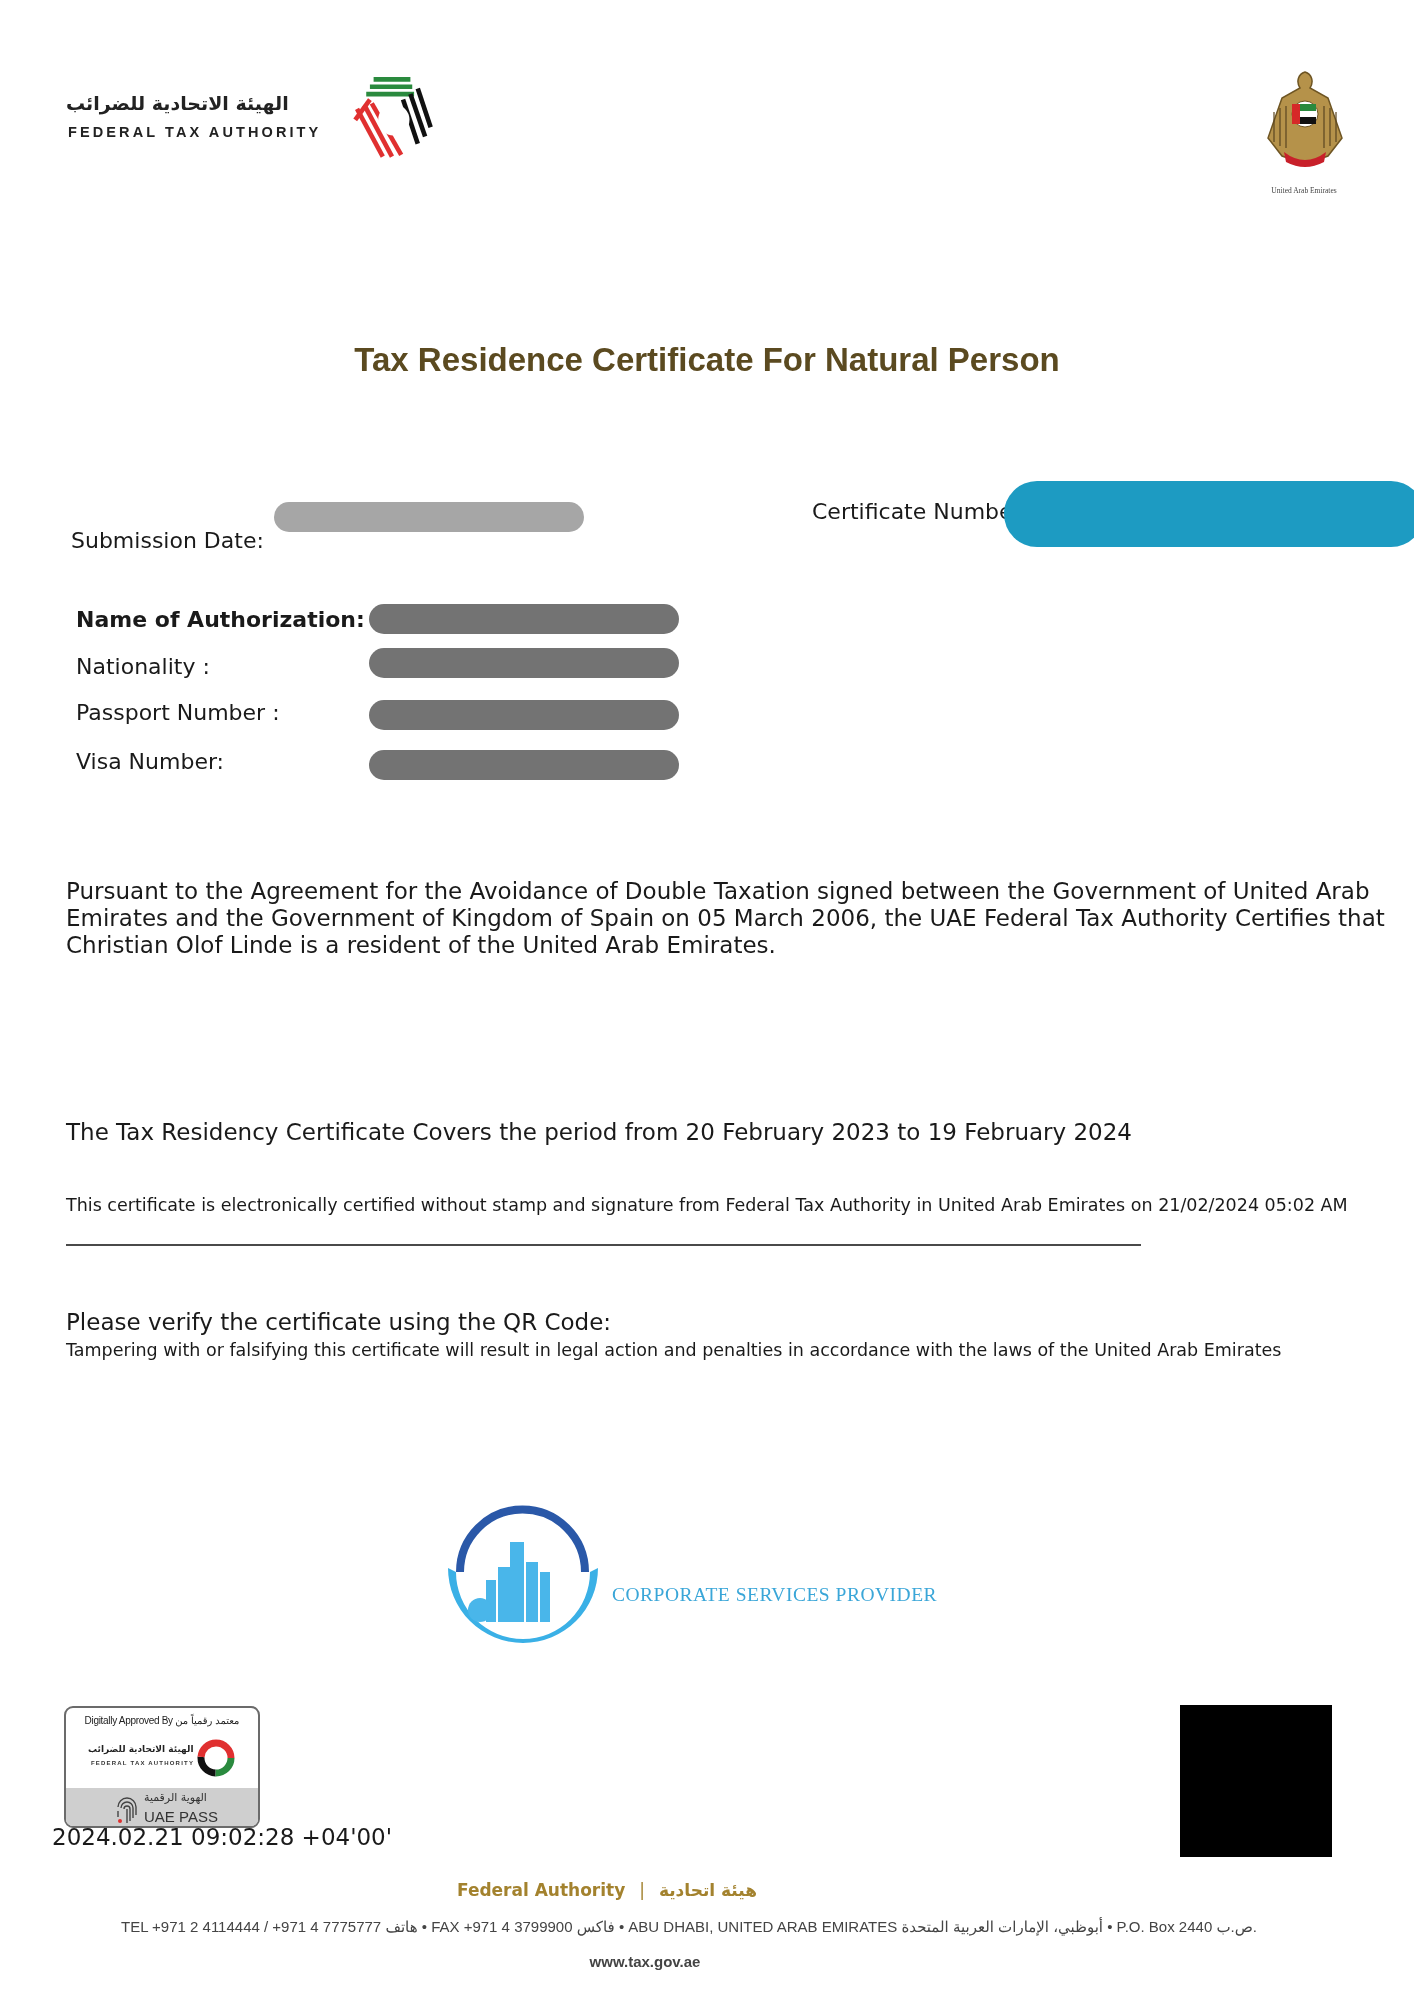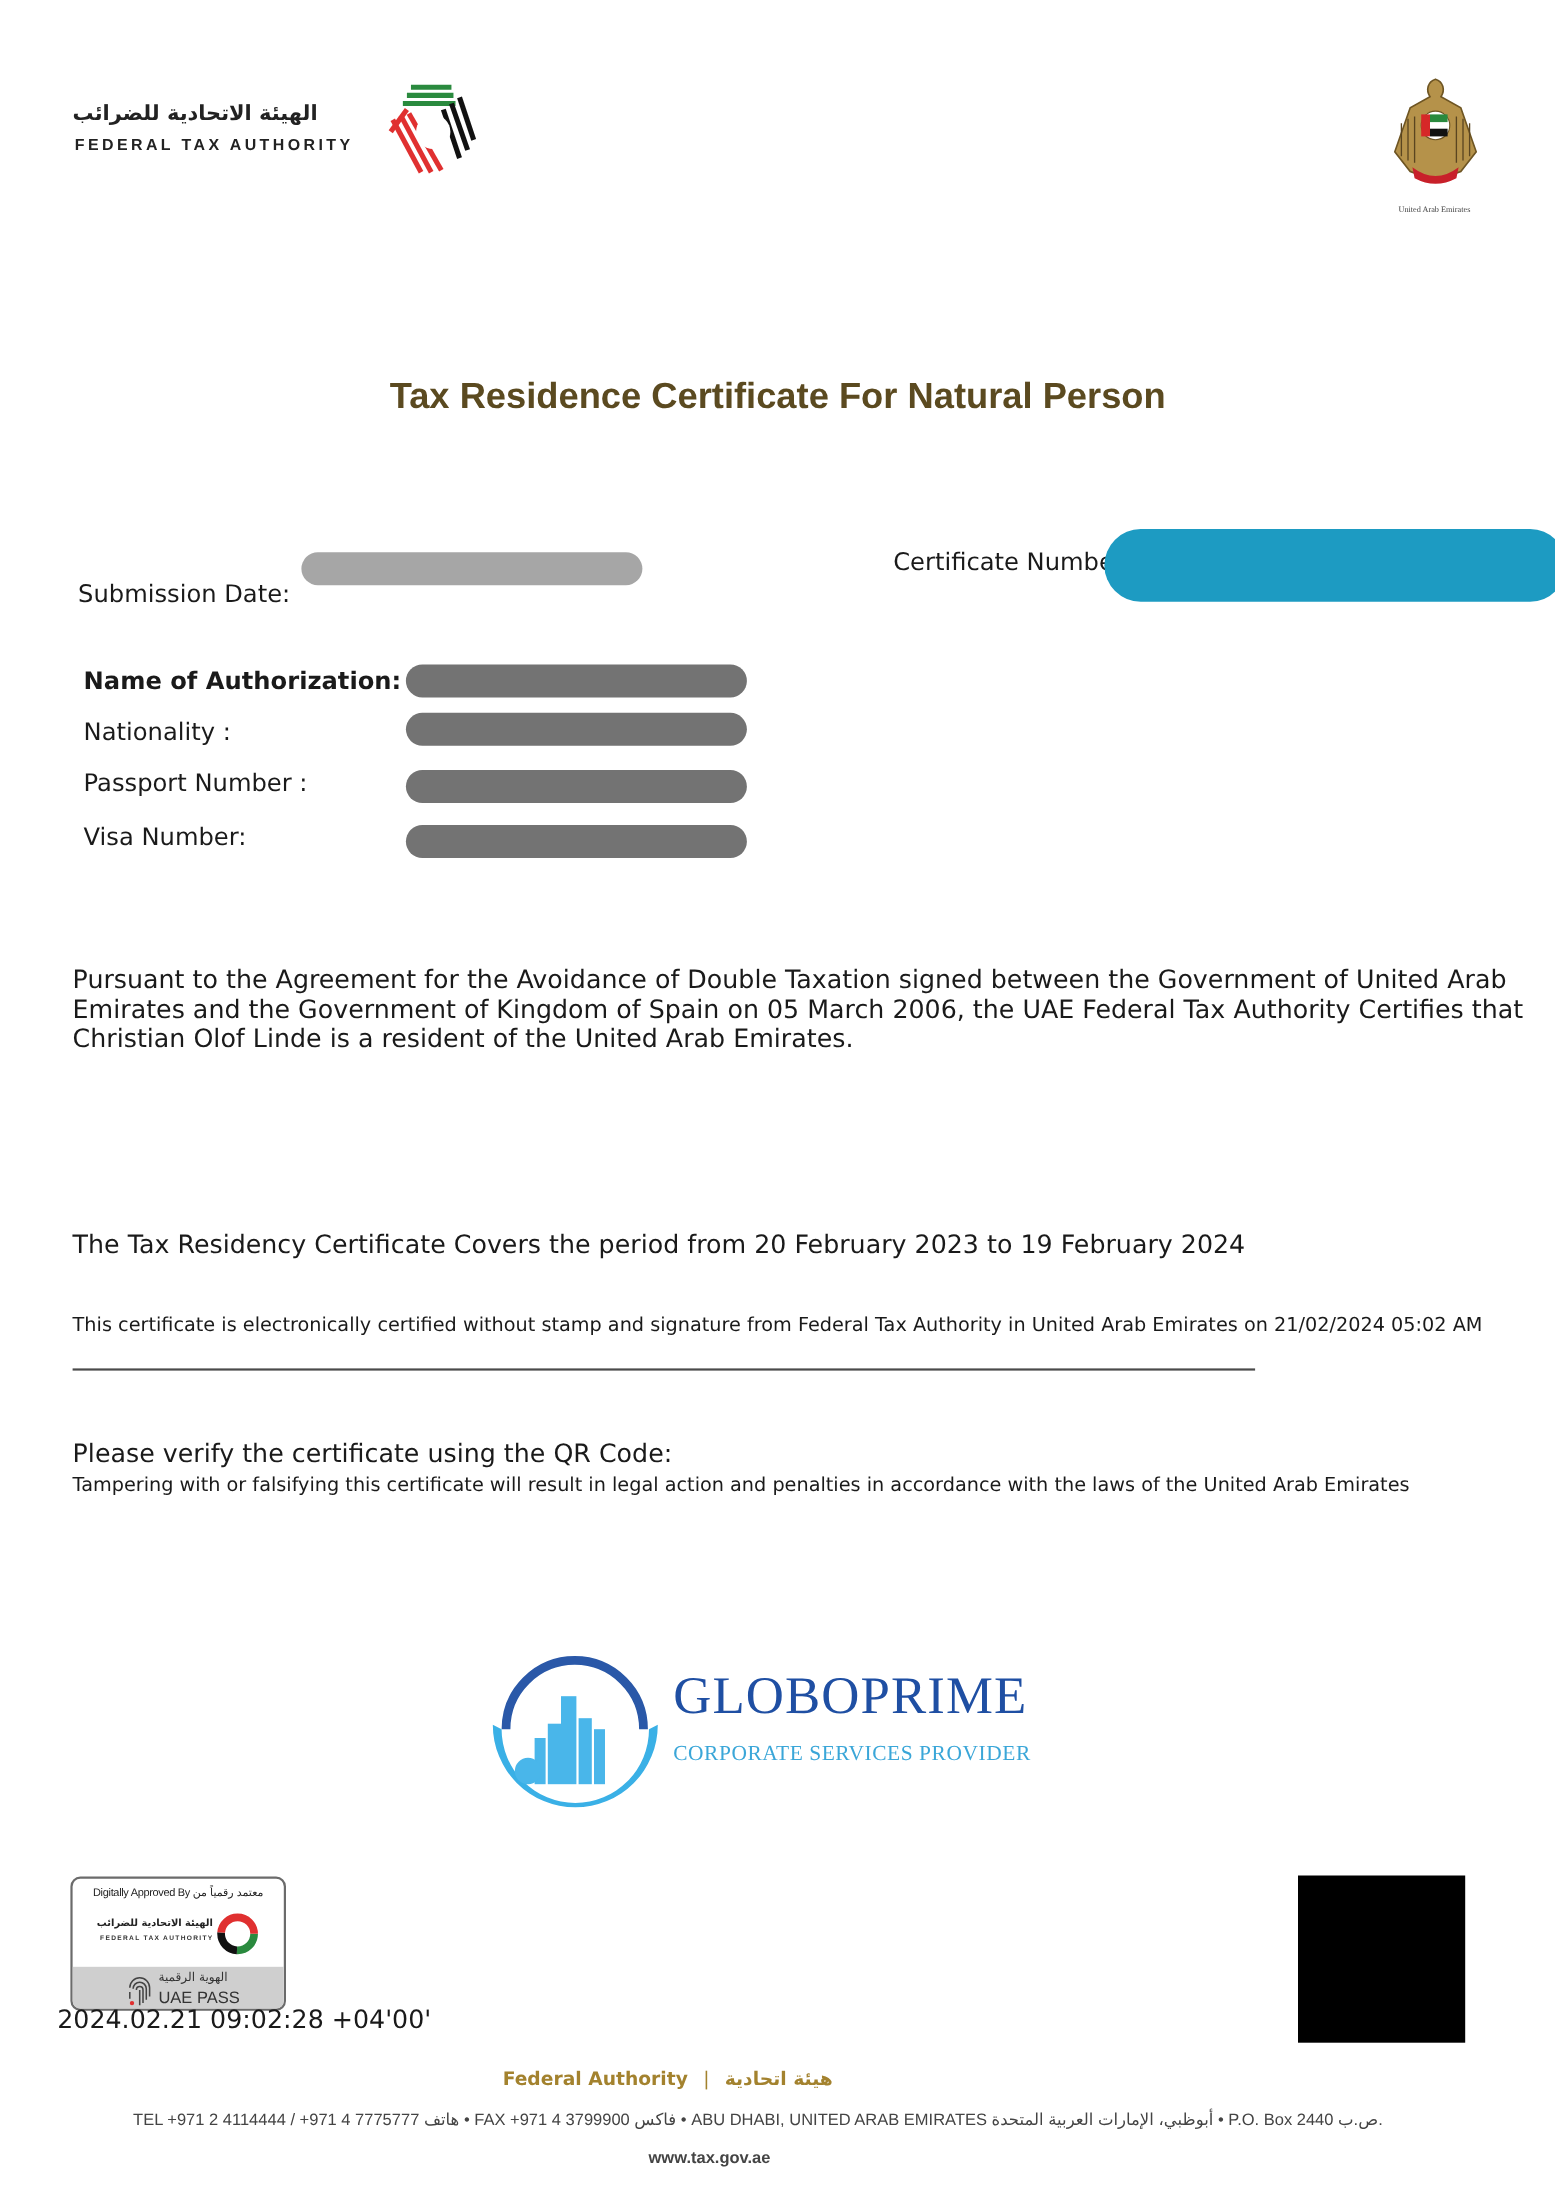--- a/index.html
+++ b/index.html
@@ -135,21 +135,20 @@
     <path d="M8 76 A74 74 0 0 0 158 76 L150 80 A66 66 0 0 1 16 80 Z" fill="#3ab0e6"></path>
     <g fill="#49b6ea">
       <rect x="70" y="50" width="14" height="80"></rect>
       <rect x="58" y="75" width="12" height="55"></rect>
       <rect x="86" y="70" width="12" height="60"></rect>
       <rect x="100" y="80" width="10" height="50"></rect>
       <rect x="46" y="88" width="10" height="42"></rect>
       <circle cx="40" cy="118" r="12"></circle>
     </g>
   </svg>
-  <div class="gp-name">GLOBOPRIME</div>
   <div class="gp-sub">CORPORATE SERVICES PROVIDER</div>
 </div>
 
 <div class="abs stamp">
   <div class="stamp-top">Digitally Approved By معتمد رقمياً من</div>
   <div class="stamp-ar">الهيئة الاتحادية للضرائب</div>
   <div class="stamp-en">FEDERAL TAX AUTHORITY</div>
   <svg class="stamp-mark" viewBox="0 0 40 40">
     <circle cx="20" cy="20" r="15" fill="none" stroke="#2a8a3e" stroke-width="7" stroke-dasharray="24 70"></circle>
     <circle cx="20" cy="20" r="15" fill="none" stroke="#111" stroke-width="7" stroke-dasharray="0 24 24 70"></circle>

